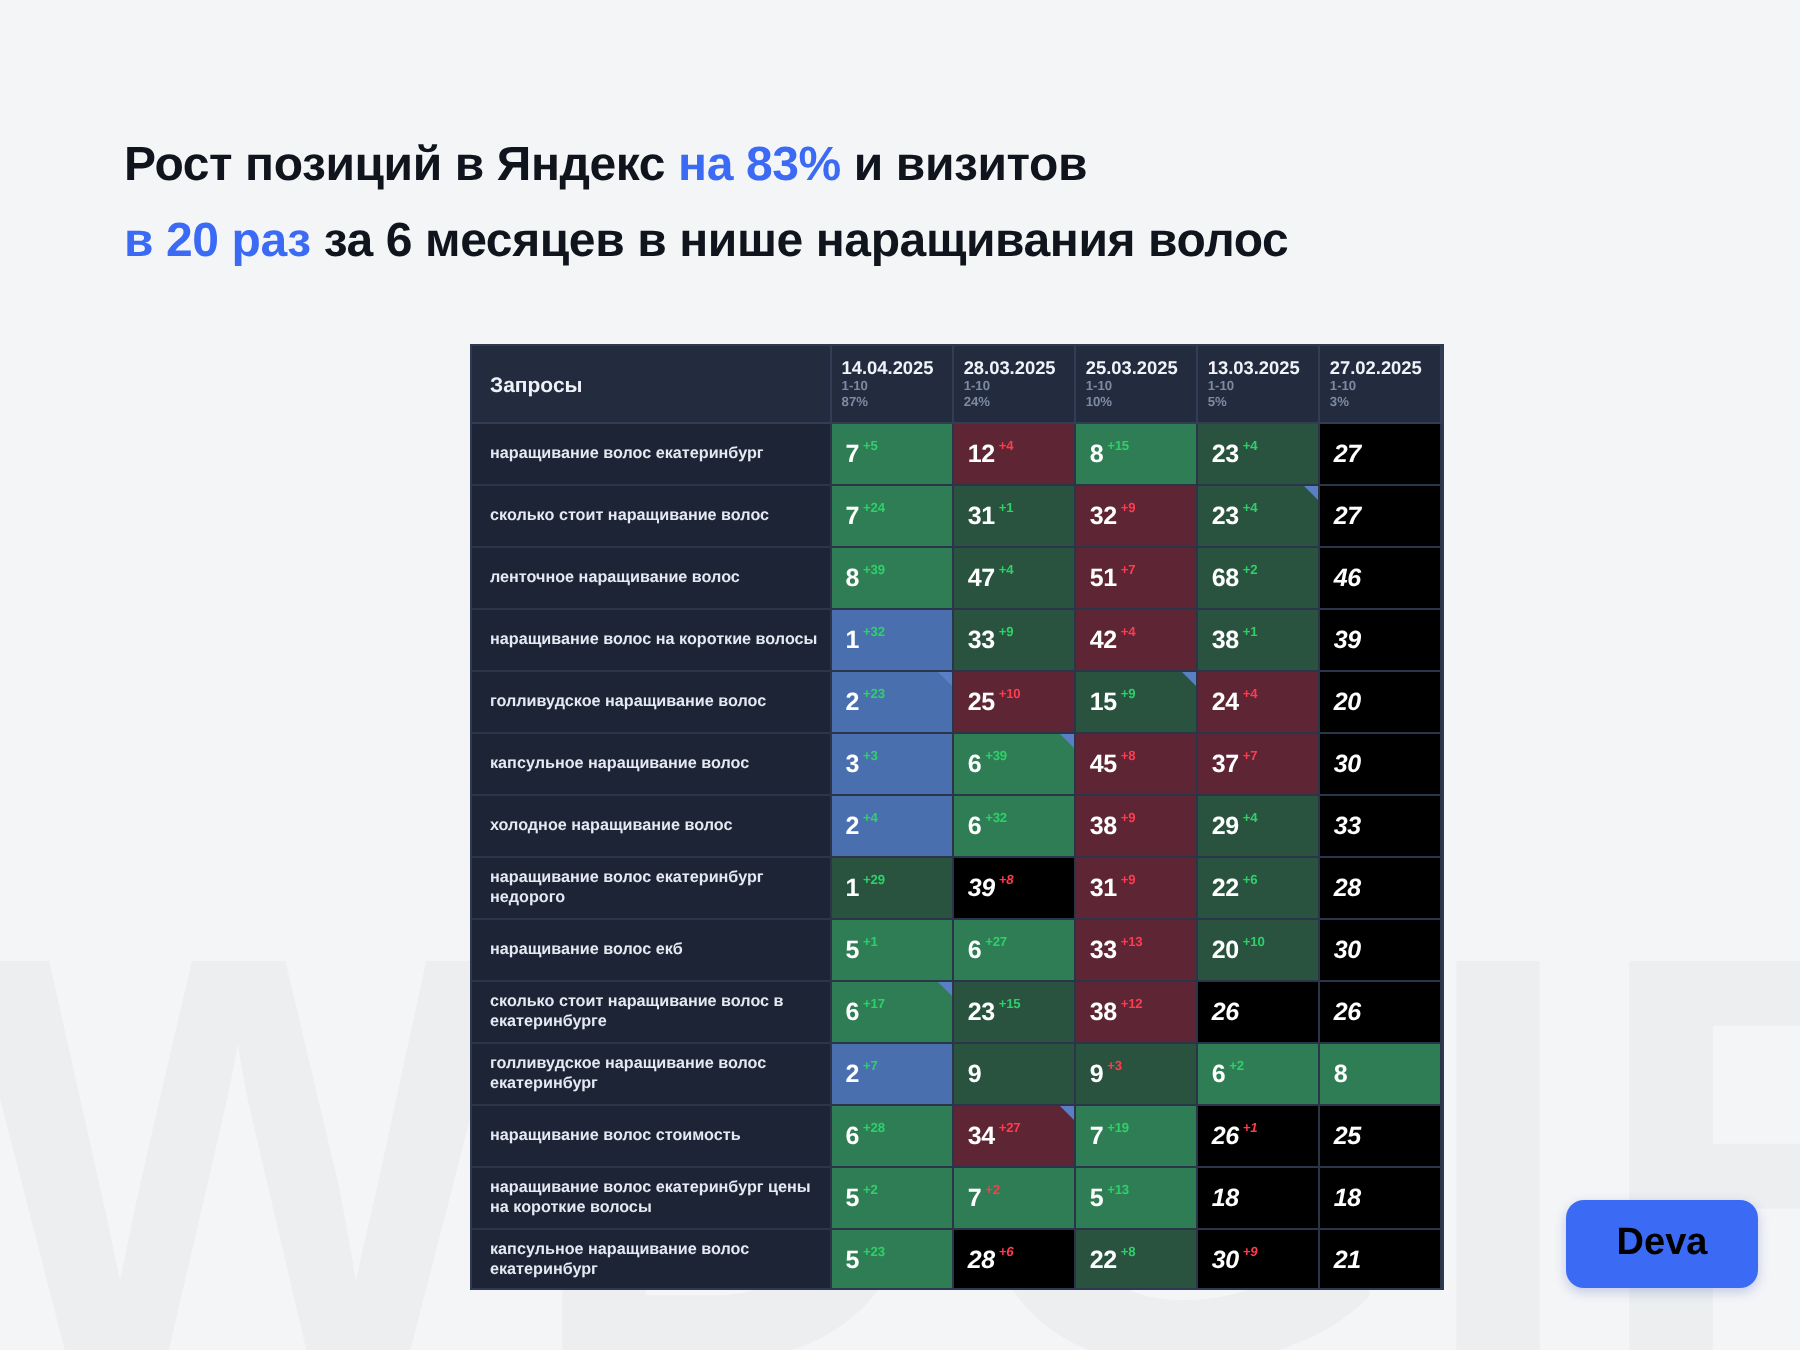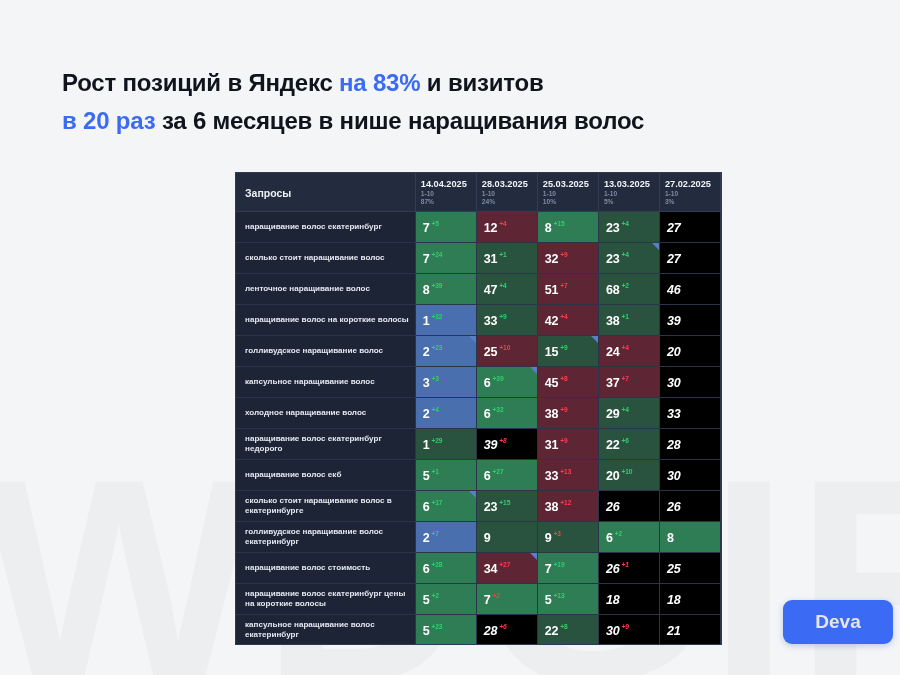--- a/index.html
+++ b/index.html
@@ -147,25 +147,25 @@
     top: 0; right: 0;
     border-style: solid;
     border-width: 0 7px 7px 0;
     border-color: transparent #5b7fc4 transparent transparent;
   }
 
   
   #deva-btn {
     position: absolute;
     left: 783px; top: 600px;
-    width: 110px; height: 44px;
+    width: 96px; height: 44px;
     background: #3b6bf5;
     border: none;
     border-radius: 9px;
-    color: #e5e5e5;
+    color: #000000;
     font-family: "Liberation Sans", sans-serif;
     font-size: 19px;
     font-weight: 700;
     cursor: pointer;
     z-index: 4;
     box-shadow: 0 2px 6px rgba(40,70,180,0.25);
   }
 </style>
 </head>
 <body>

